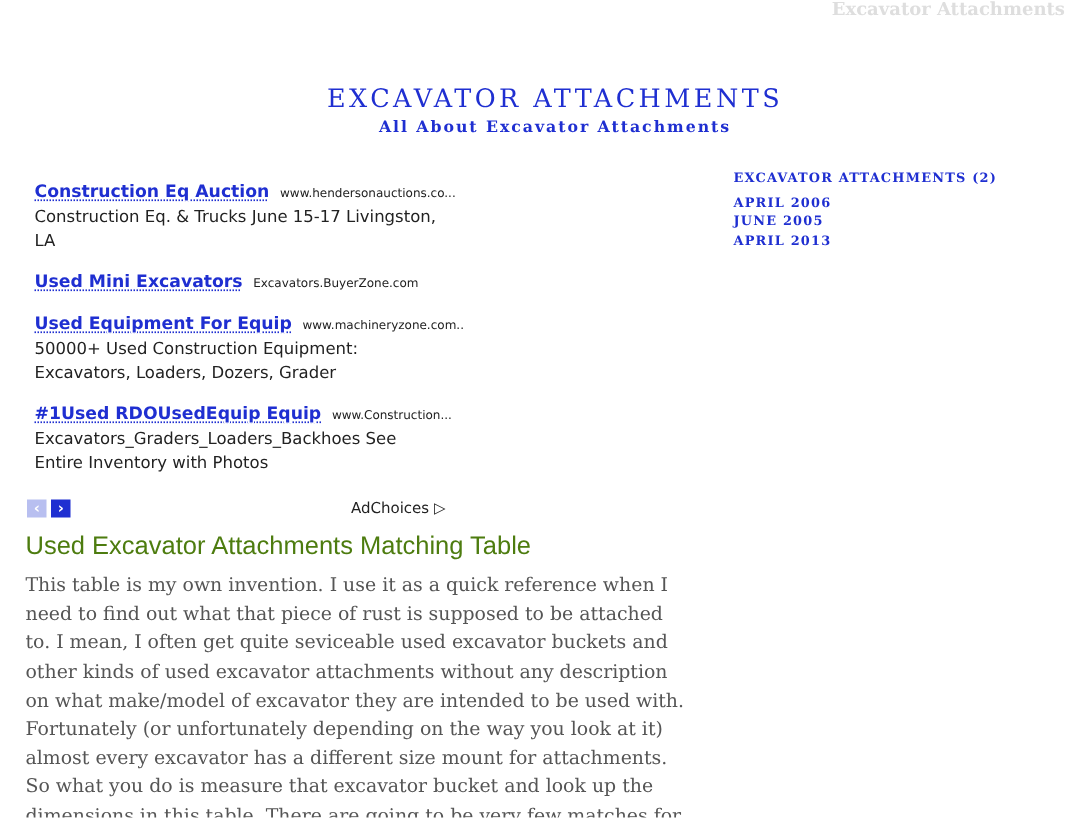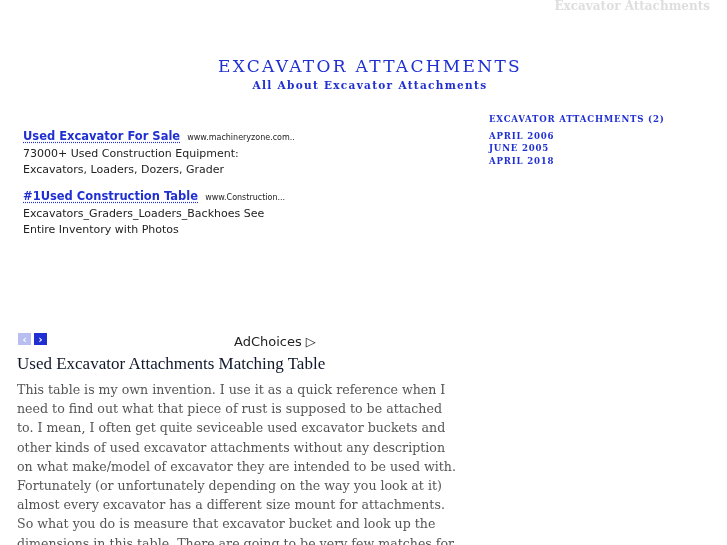--- a/index.html
+++ b/index.html
@@ -11,61 +11,66 @@
   .ads { position:absolute; left:23px; top:118px; width:280px; font-family:"DejaVu Sans", sans-serif; }
   .ad { margin-bottom:9px; }
   .ad-head { white-space:nowrap; line-height:16px; }
   .ad-title { color:#1f2fd1; font-weight:bold; font-size:11.5px; text-decoration:underline dotted #1f2fd1; text-underline-offset:2px; }
   .ad-url { color:#222; font-size:8px; margin-left:2px; }
   .ad-desc { color:#222; font-size:11px; line-height:16px; width:275px; }
   .ad-nav { position:absolute; left:18px; top:333px; display:flex; gap:3px; }
   .ad-nav span { width:13px; height:12px; display:flex; align-items:center; justify-content:center; color:#fff; font-size:10px; font-weight:bold; font-family:"DejaVu Sans", sans-serif; }
   .prev { background:#b8bff0; }
   .next { background:#1f2fd1; }
-  .adchoices { position:absolute; left:234px; top:334px; font-family:"DejaVu Sans", sans-serif; font-size:13px; color:#222; }
+  .adchoices { position:absolute; left:234px; top:334px; font-family:"DejaVu Sans", sans-serif; font-size:10px; color:#222; }
 
   .sidebar { position:absolute; left:489px; top:113px; font-family:"DejaVu Serif", serif; font-weight:bold; color:#1f2fd1; font-size:8.6px; letter-spacing:0.8px; }
   .sb-item { line-height:12.6px; }
   .sb-gap { height:4px; }
 
-  .post-title { position:absolute; left:17px; top:354px; font-family:Liberation Serif, serif; color:#0f172a; font-size:17px; }
+  .post-title { position:absolute; left:17px; top:354px; font-family:Liberation Sans, sans-serif; color:#4d7c0f; font-size:17px; }
   .post-body { position:absolute; left:17px; top:380px; width:470px; font-family:"DejaVu Serif", serif; color:#555; font-size:12.6px; line-height:19.2px; white-space:pre-line; }
 </style>
 </head>
 <body>
 
 <div class="top-right">Excavator Attachments</div>
 <div class="site-title">EXCAVATOR ATTACHMENTS</div>
 <div class="site-sub">All About Excavator Attachments</div>
 
 <div class="ads">
   <div class="ad">
+    <div class="ad-head"><span class="ad-title">Construction Eq Auction</span> <span class="ad-url">www.hendersonauctions.co...</span></div>
+    <div class="ad-desc">Construction Eq. &amp; Trucks June 15-17 Livingston, LA</div>
   </div>
   <div class="ad">
-    <div class="ad-head"><span class="ad-title">Used Excavator For Sale</span> <span class="ad-url">www.machineryzone.com..</span></div>
-    <div class="ad-desc">73000+ Used Construction Equipment: Excavators, Loaders, Dozers, Grader</div>
+    <div class="ad-head"><span class="ad-title">Used Mini Excavators</span> <span class="ad-url">Excavators.BuyerZone.com</span></div>
   </div>
   <div class="ad">
-    <div class="ad-head"><span class="ad-title">#1Used Construction Table</span> <span class="ad-url">www.Construction...</span></div>
+    <div class="ad-head"><span class="ad-title">Used Equipment For Equip</span> <span class="ad-url">www.machineryzone.com..</span></div>
+    <div class="ad-desc">50000+ Used Construction Equipment: Excavators, Loaders, Dozers, Grader</div>
+  </div>
+  <div class="ad">
+    <div class="ad-head"><span class="ad-title">#1Used RDOUsedEquip Equip</span> <span class="ad-url">www.Construction...</span></div>
     <div class="ad-desc">Excavators_Graders_Loaders_Backhoes See Entire Inventory with Photos</div>
   </div>
 </div>
 
 <div class="ad-nav">
   <span class="prev">‹</span>
   <span class="next">›</span>
 </div>
 <div class="adchoices">AdChoices ▷</div>
 
 <div class="sidebar">
   <div class="sb-item">EXCAVATOR ATTACHMENTS (2)</div>
   <div class="sb-gap"></div>
   <div class="sb-item">APRIL 2006</div>
   <div class="sb-item">JUNE 2005</div>
-  <div class="sb-item">APRIL 2018</div>
+  <div class="sb-item">APRIL 2013</div>
 </div>
 
 <div class="post-title">Used Excavator Attachments Matching Table</div>
 <div class="post-body">This table is my own invention.  I use it as a quick reference when I
 need to find out what that piece of rust is supposed to be attached
 to.  I mean, I often get quite seviceable used excavator buckets and
 other kinds of used excavator attachments without any description
 on what make/model of excavator they are intended to be used with.
 Fortunately (or unfortunately depending on the way you look at it)
 almost every excavator has a different size mount for attachments.

